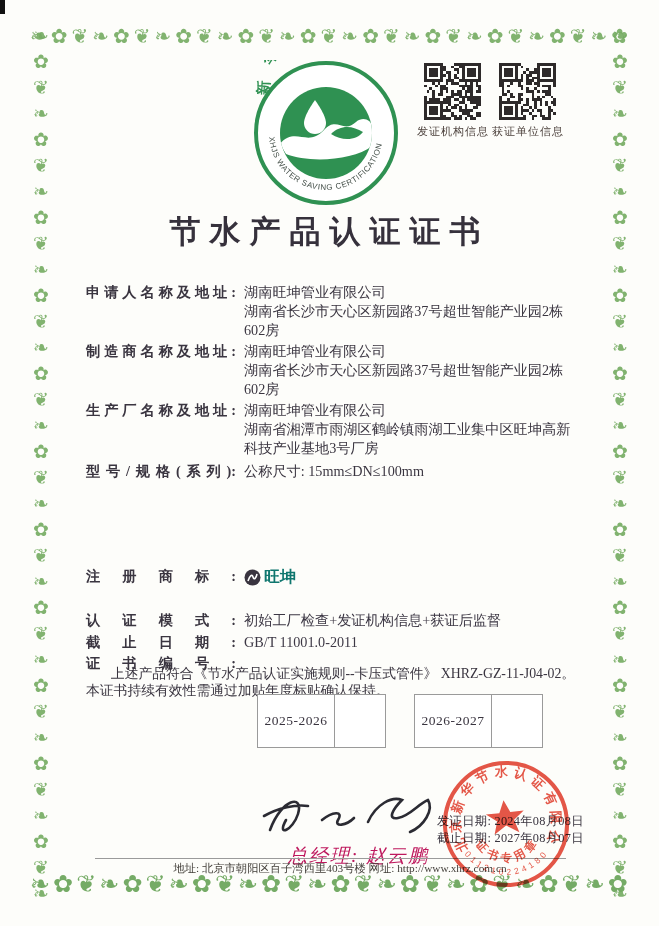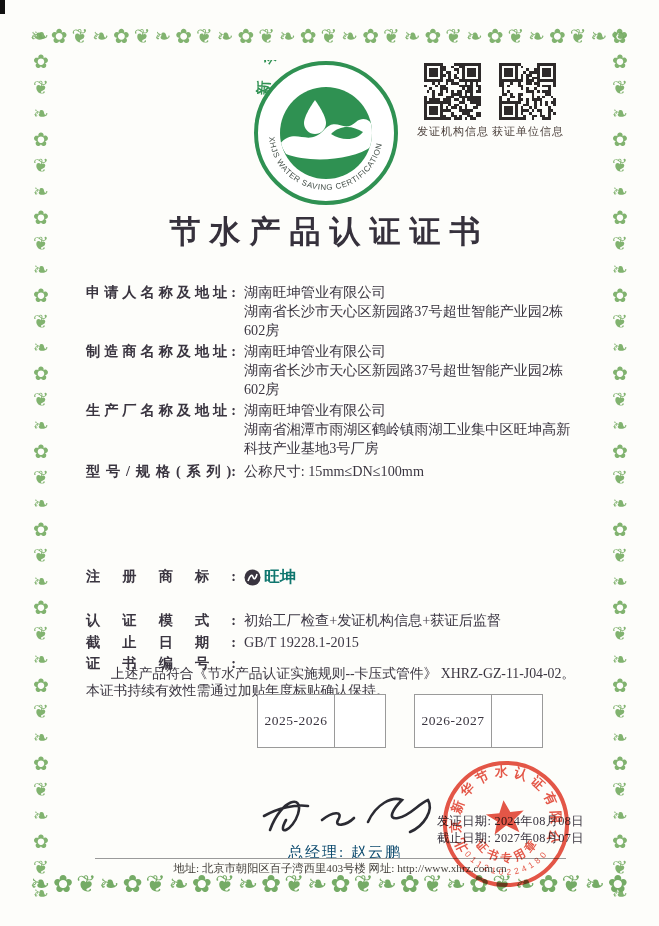--- a/index.html
+++ b/index.html
@@ -46,21 +46,21 @@
   .ycell2{flex:1;display:flex;align-items:center;justify-content:center;}
   .sticker{width:47px;height:44px;border:2px solid #2fae3e;border-radius:7px;background:#eef8e9;
            display:flex;flex-direction:column;align-items:center;justify-content:center;line-height:1.15;}
   .stk1{font-size:10px;font-weight:bold;color:#1f9e35;letter-spacing:0;}
   .stk2{font-size:8.5px;font-weight:bold;font-style:italic;color:#2fae3e;}
   .stk3{font-size:9px;font-weight:bold;font-style:italic;color:#1f8e35;}
   
   .issuer{position:absolute;left:88px;top:816px;width:185px;text-align:center;font-size:13px;
           line-height:18px;font-weight:600;color:#3a3540;}
   .sig{position:absolute;left:252px;top:786px;width:190px;height:62px;z-index:2;}
-  .sig-caption{position:absolute;left:288px;top:843px;font-size:15px;letter-spacing:2px;color:#0c4a6e;}
+  .sig-caption{position:absolute;left:288px;top:843px;font-size:19px;letter-spacing:2px;color:#be185d;font-style:italic;}
   .divider{position:absolute;left:95px;top:858px;width:471px;height:1px;background:#9a9a9a;}
   .footer{position:absolute;left:120px;top:861px;width:440px;text-align:center;font-size:11.3px;color:#44403b;}
   .dates{position:absolute;left:437px;top:813px;font-size:12.3px;line-height:17px;color:#39343f;z-index:1;letter-spacing:.3px;}
   .stamp{position:absolute;left:441px;top:759px;width:130px;height:130px;z-index:3;opacity:.88;
          mix-blend-mode:multiply;transform:rotate(-6deg);}
   .scanmark{position:absolute;left:0;top:0;width:5px;height:14px;background:#111;}
 </style>
 </head>
 <body>
 
@@ -1030,21 +1030,21 @@
     </div>
   </div>
 
   <div class="certinfo">
     <div class="cirow">
       <div class="lbl">认证模式:</div>
       <div class="cival">初始工厂检查+发证机构信息+获证后监督</div>
     </div>
     <div class="cirow">
       <div class="lbl">截止日期:</div>
-      <div class="cival">GB/T 19228.1-2015</div>
+      <div class="cival">GB/T 11001.0-2011</div>
     </div>
     <div class="cirow">
       <div class="lbl">证书编号:</div>
     </div>
   </div>
 
   <div class="compliance">上述产品符合《节水产品认证实施规则--卡压式管件》 XHRZ-GZ-11-J04-02。本证书持续有效性需通过加贴年度标贴确认保持。</div>
 
   <div class="ybox yb2">
     <div class="ycell">2025-2026</div>

